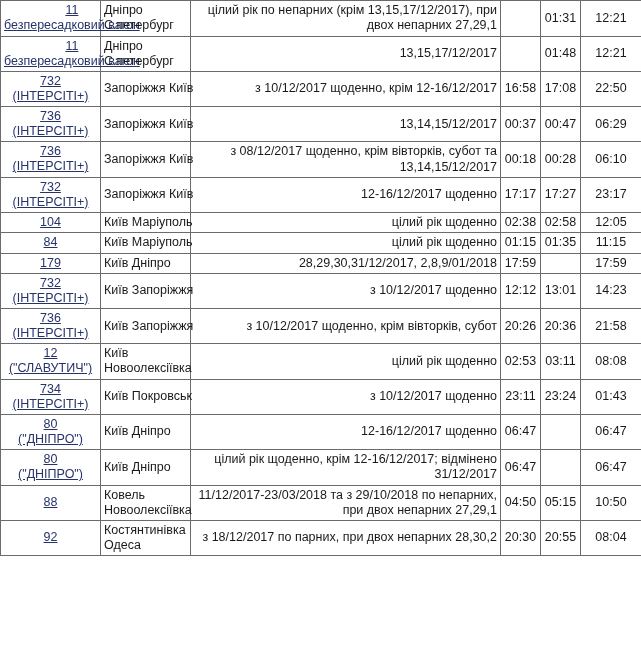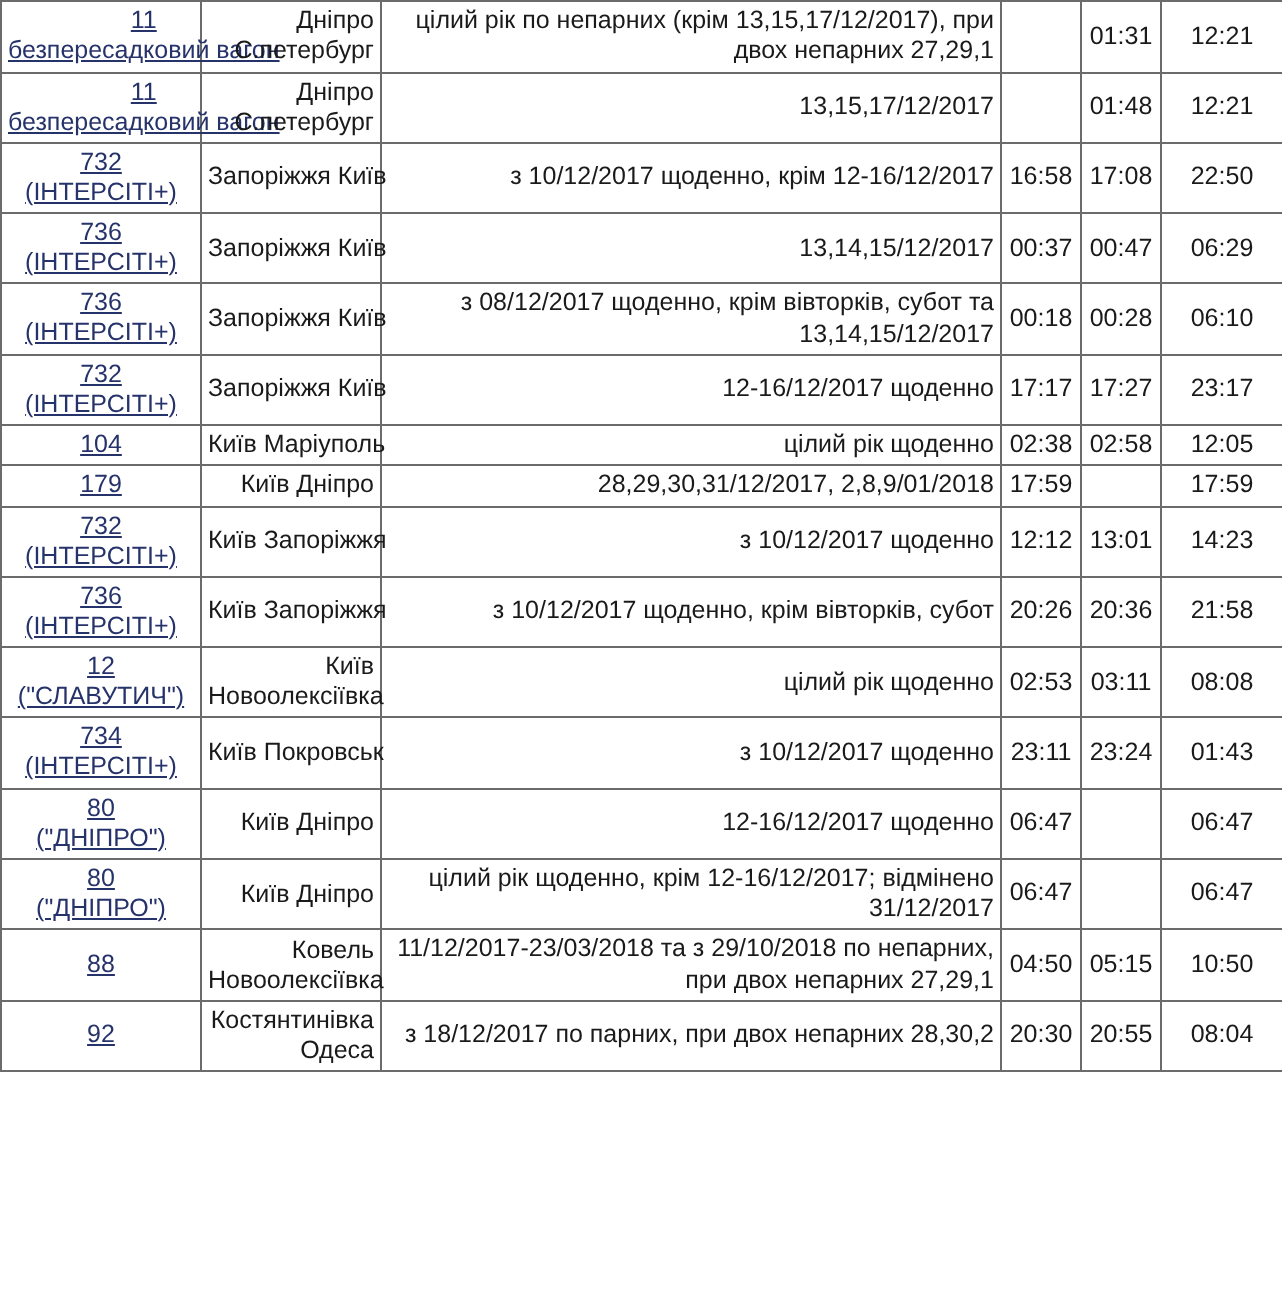--- a/index.html
+++ b/index.html
@@ -35,21 +35,21 @@
   col.c-per   { width: 310px; }
   col.c-t1    { width: 40px;  }
   col.c-t2    { width: 40px;  }
   col.c-t3    { width: 61px;  }
 
   td.num {
     text-align: center;
     padding: 1px 2px;
   }
   td.route {
-    text-align: right;
+    text-align: left;
     padding: 1px 2px;
   }
   td.period {
     text-align: right;
     padding: 2px 5px;
   }
   td.time {
     text-align: center;
     padding: 1px 1px;
     white-space: nowrap;
@@ -160,20 +160,30 @@
         <td class="num"><a class="train-link"><span class="train-no">104</span></a></td>
         <td class="route">
           <span class="route-line">Київ Маріуполь</span>
         </td>
         <td class="period">цілий рік щоденно</td>
         <td class="time">02:38</td>
         <td class="time">02:58</td>
         <td class="time-wide">12:05</td>
       </tr>
       <tr>
+        <td class="num"><a class="train-link"><span class="train-no">84</span></a></td>
+        <td class="route">
+          <span class="route-line">Київ Маріуполь</span>
+        </td>
+        <td class="period">цілий рік щоденно</td>
+        <td class="time">01:15</td>
+        <td class="time">01:35</td>
+        <td class="time-wide">11:15</td>
+      </tr>
+      <tr>
         <td class="num"><a class="train-link"><span class="train-no">179</span></a></td>
         <td class="route">
           <span class="route-line">Київ Дніпро</span>
         </td>
         <td class="period">28,29,30,31/12/2017, 2,8,9/01/2018</td>
         <td class="time">17:59</td>
         <td class="time"></td>
         <td class="time-wide">17:59</td>
       </tr>
       <tr>

